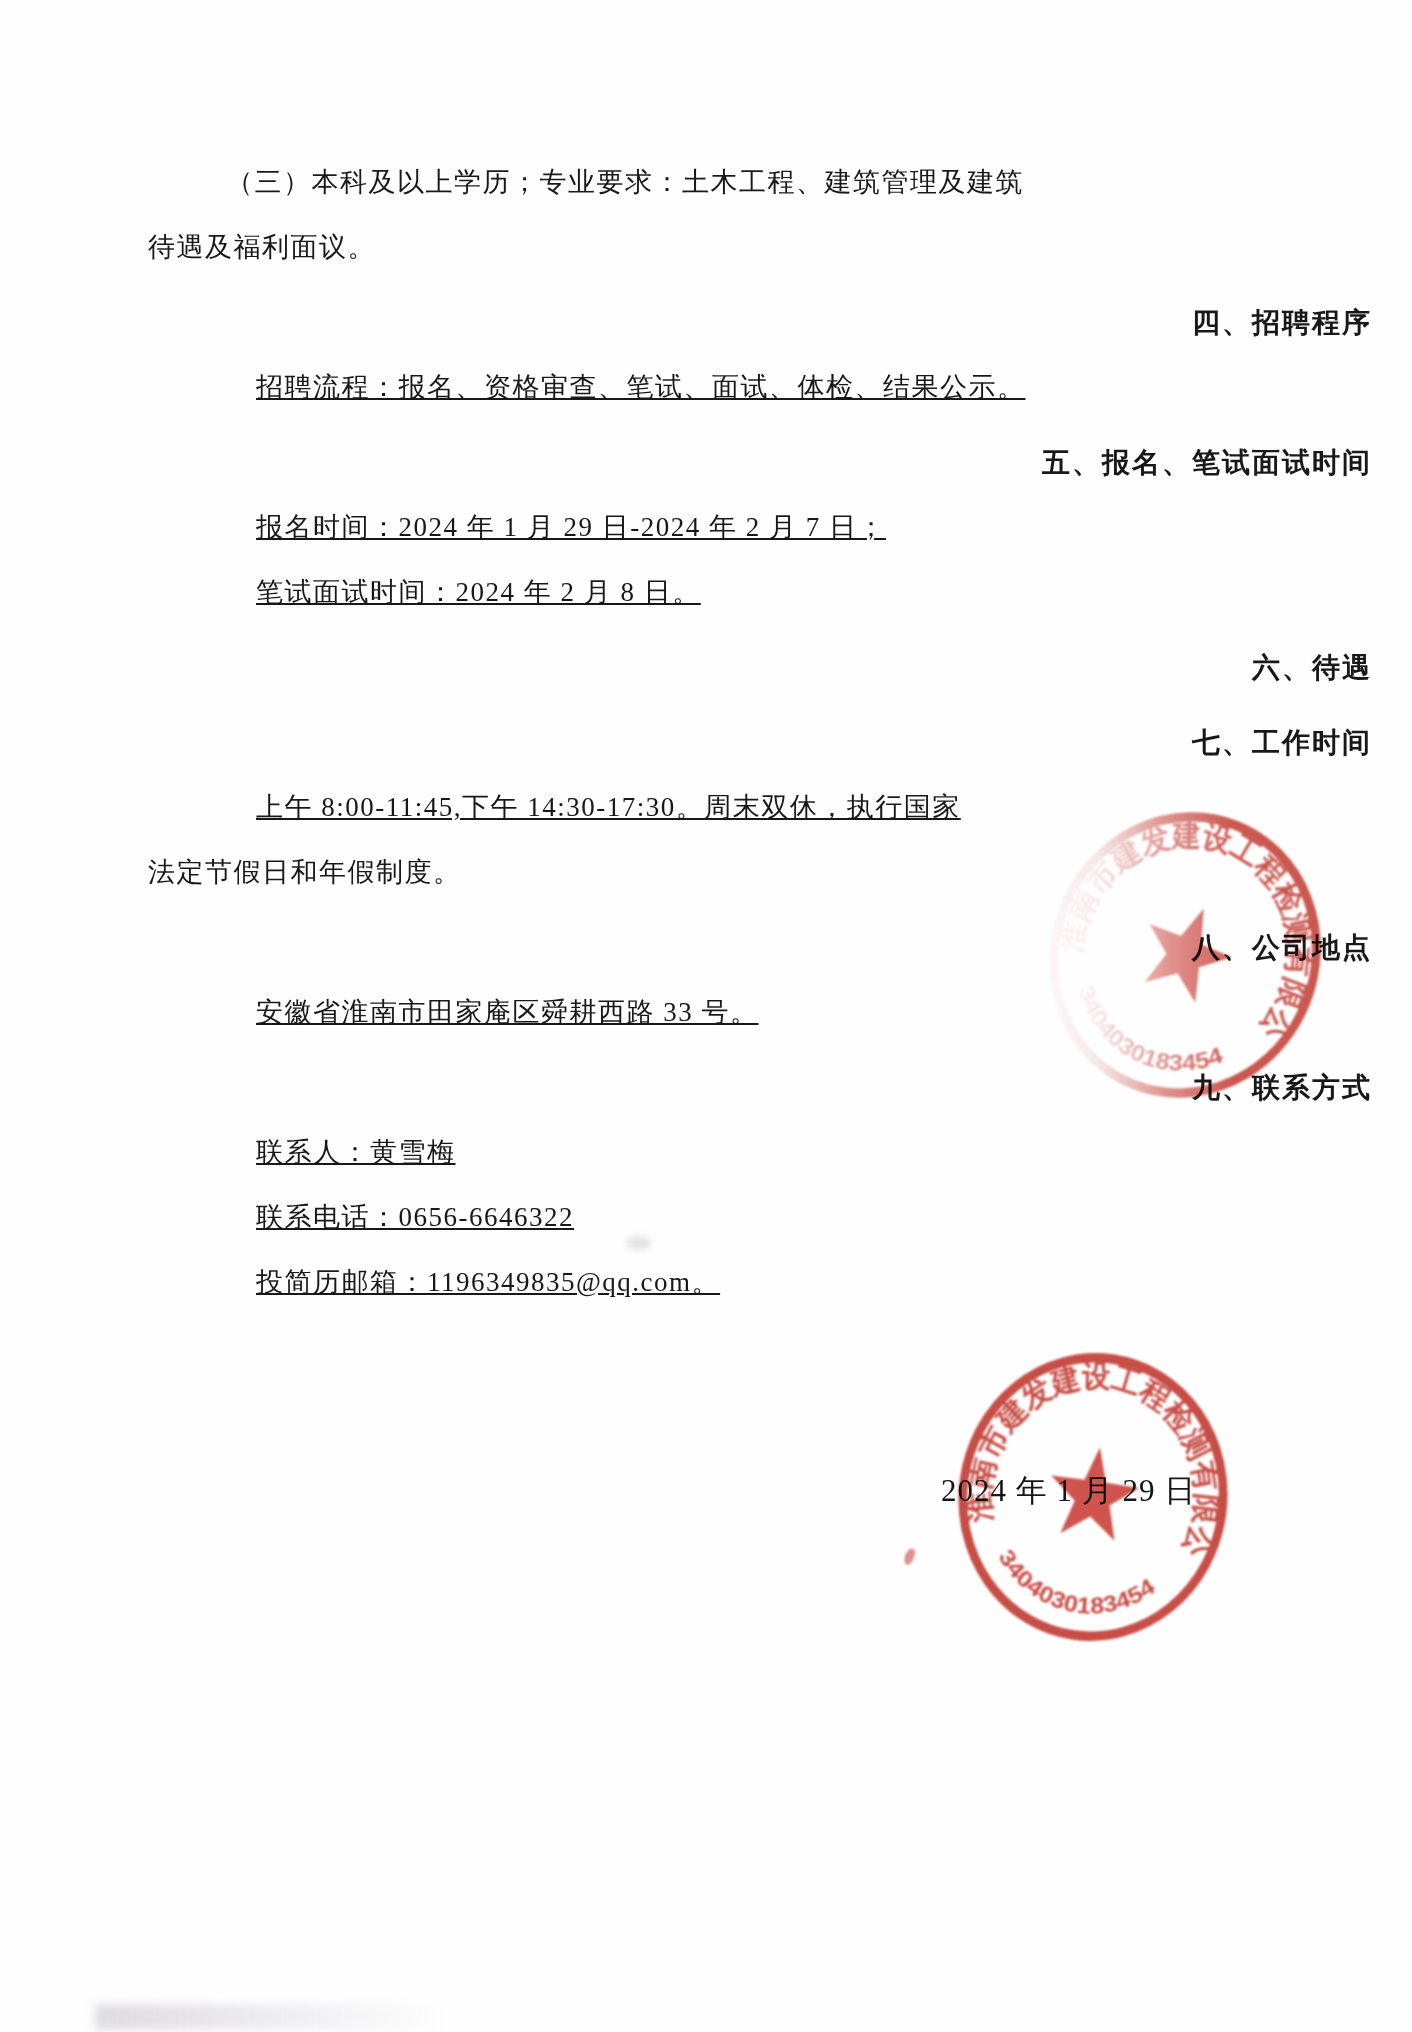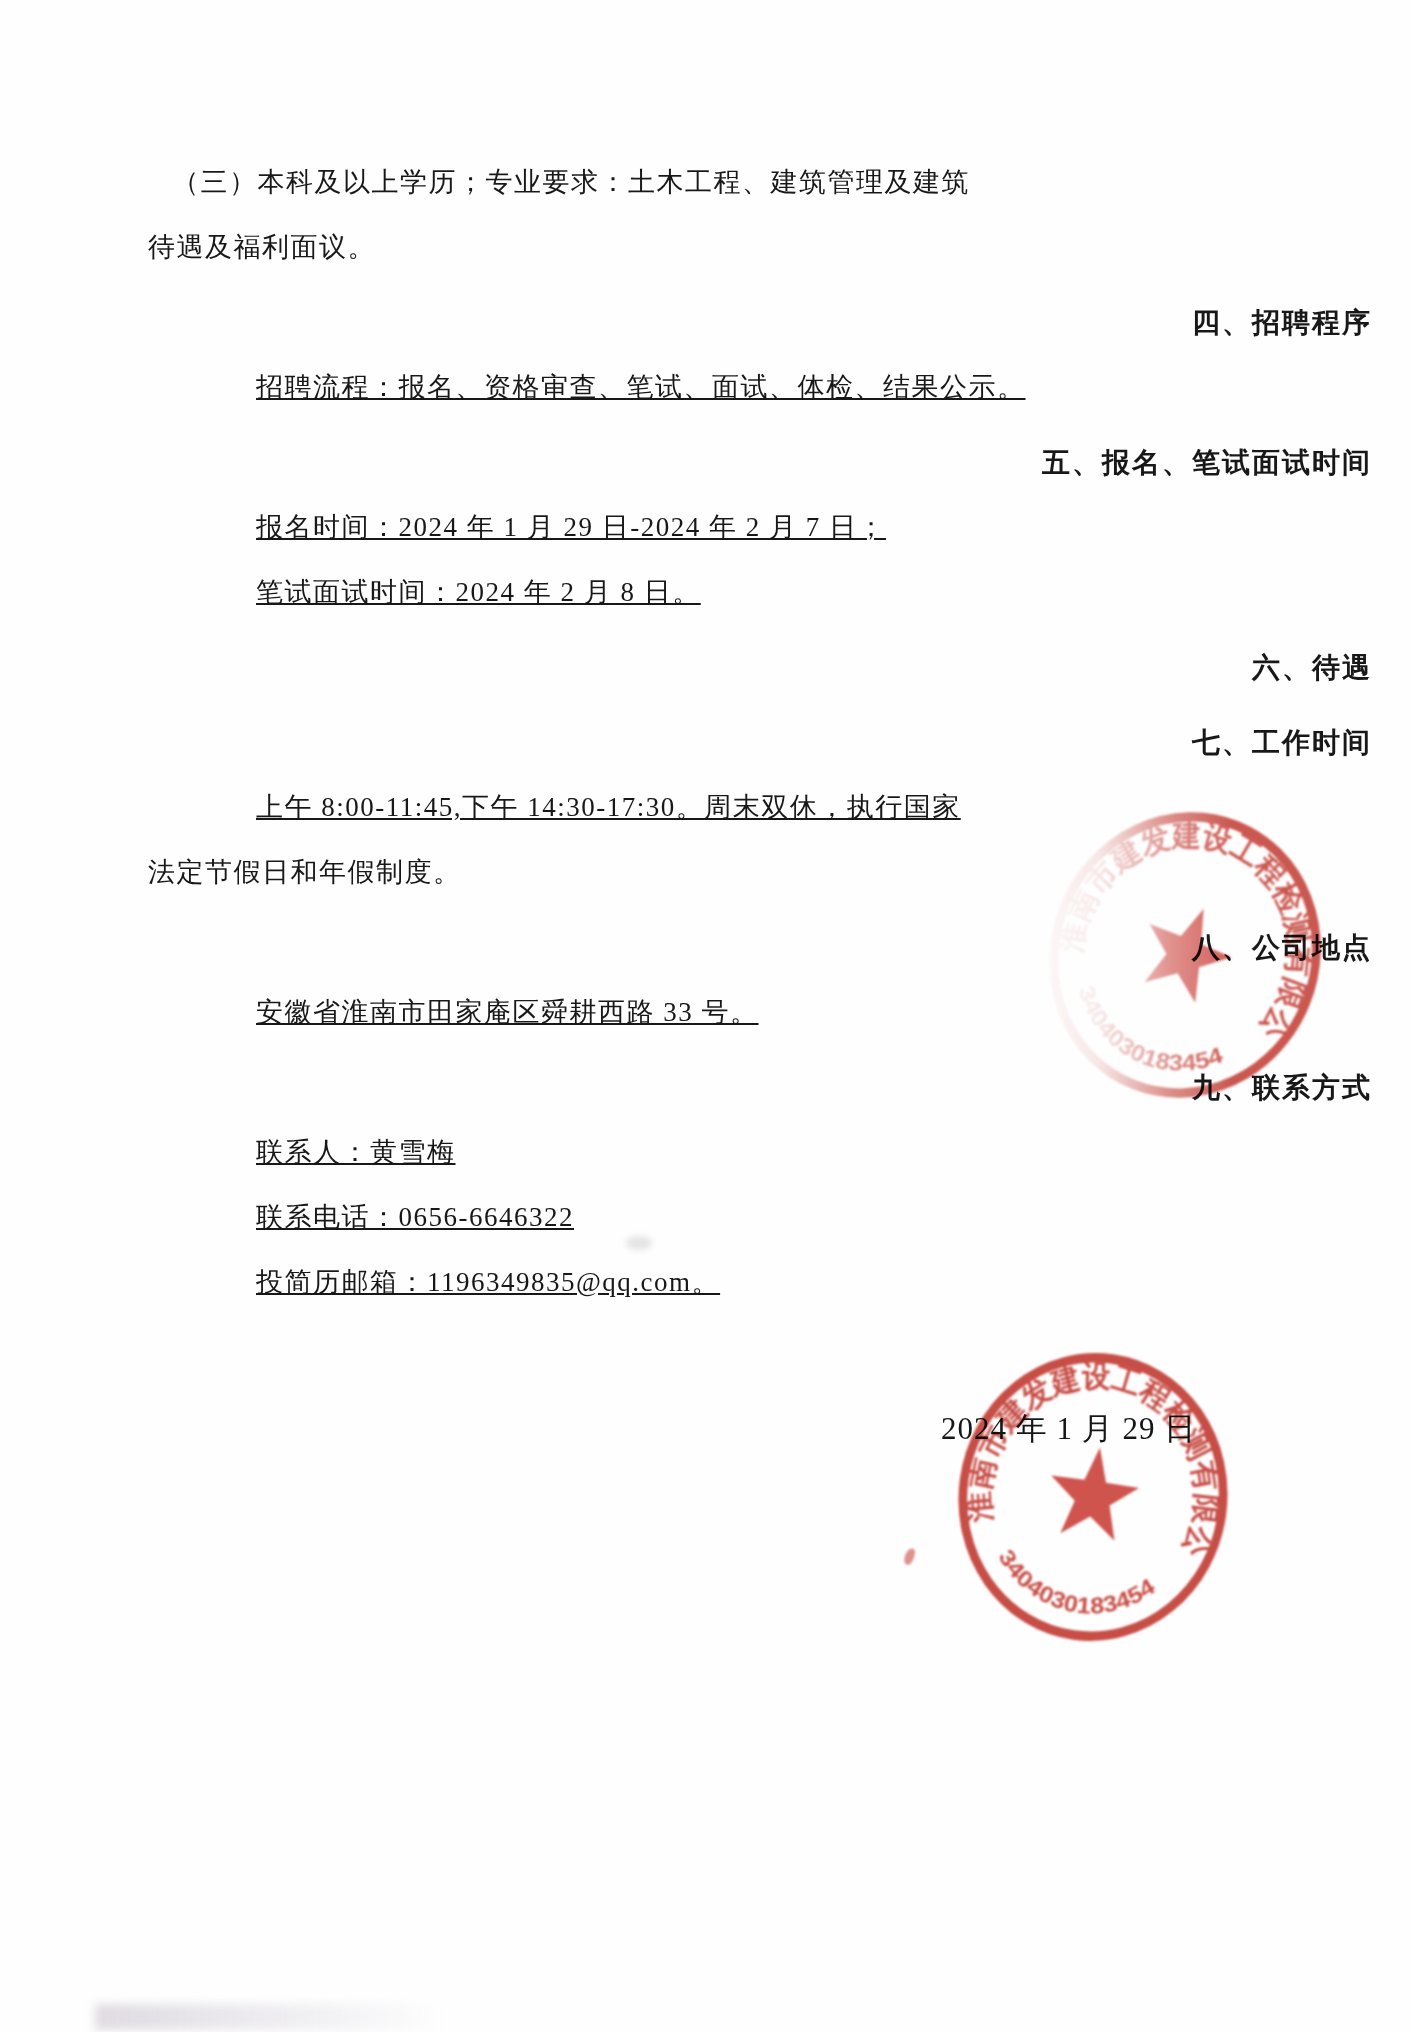--- a/index.html
+++ b/index.html
@@ -25,25 +25,25 @@
   .h{
     font-family:"Liberation Sans",sans-serif;
     font-weight:700;
     font-size:28px;
     margin-left:67px;
     margin-top:10px;
     letter-spacing:2px;
     text-align:right;
   }
   .p{margin-left:108px;text-decoration:underline;}
-  .p2{margin-left:24px;}
+  .p2{margin-left:78px;}
   .cont{margin-left:0;}
   .date-line{
     position:absolute;
-    left:941px;top:1408px;
+    left:941px;top:1470px;
     font-size:31px;
     letter-spacing:1px;
     color:#161616;
     mix-blend-mode:multiply;
     z-index:3;
     white-space:nowrap;
   }
   .stamp{
     position:absolute;
     mix-blend-mode:multiply;

